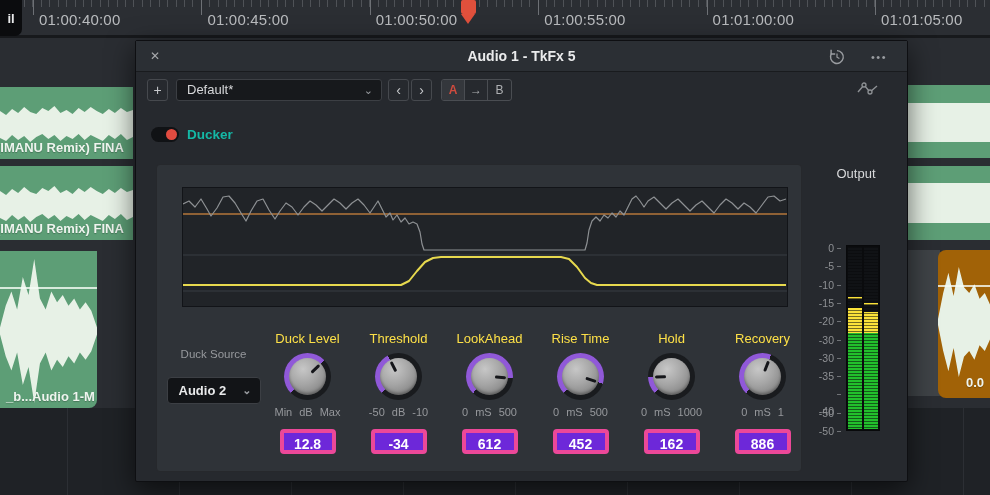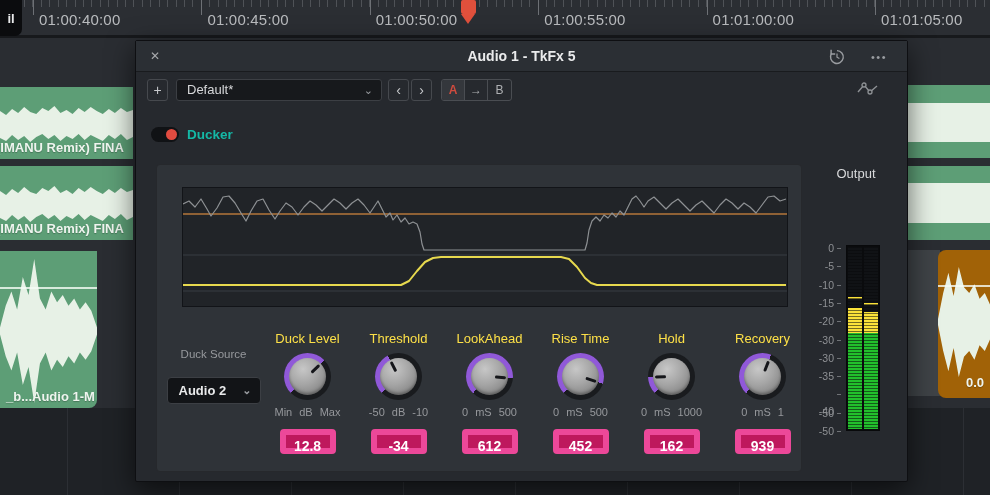--- a/index.html
+++ b/index.html
@@ -92,22 +92,22 @@
   .knob { position:relative; width:47px; height:47px; margin:6px auto 0; }
   .k-ring { position:absolute; inset:0; border-radius:50%; background:#191b1e; }
   .k-arc { position:absolute; inset:0; border-radius:50%; }
   .k-face { position:absolute; inset:5px; border-radius:50%;
     background:radial-gradient(circle at 38% 30%, #c7c7c7, #a5a5a5 45%, #8a8a8a 75%, #7d7d7d);
     box-shadow:inset 0 -2px 3px rgba(0,0,0,.3); }
   .k-pointer { position:absolute; inset:5px; border-radius:50%; }
   .k-bar { position:absolute; left:50%; top:2px; width:3px; height:11px; margin-left:-1.5px;
     background:#15161a; border-radius:1.5px; display:block; }
   .minmax { margin-top:6px; display:flex; justify-content:center; gap:7px; font-size:11px; color:#96989c; }
-  .k-value { margin:11px auto 0; width:56px; height:25px; background:#be185d;
-    border:6px solid #ec4899; border-radius:4px; color:#ffffff; font-size:14px; font-weight:bold;
+  .k-value { margin:11px auto 0; width:56px; height:25px; background:#6d28d9;
+    border:4px solid #ec4899; border-radius:4px; color:#ffffff; font-size:14px; font-weight:bold;
     line-height:23px; text-align:center; }
 
   .output-label { position:absolute; left:694px; top:125px; width:52px; text-align:center;
     color:#d8d9db; font-size:13px; }
   .meter-scale { position:absolute; left:655px; top:201px; width:52px; height:190px; }
   .ms-label { position:absolute; right:9px; font-size:10.5px; color:#8e9094; line-height:12px; }
   .ms-tick { position:absolute; right:2px; width:4px; height:1px; background:#6f7276; }
   .meter { position:absolute; left:710px; top:204px; width:34px; height:186px; background:#0a0b0d;
     border:1px solid #08090b; display:flex; gap:2px; padding:1px; }
   .meter-bar { position:relative; flex:1; background:#101215; overflow:hidden; }
@@ -329,21 +329,21 @@
               <div class="k-face"></div>
               <div class="k-pointer" style="transform: rotate(21.6deg);">
                 <i class="k-bar"></i>
               </div>
             </div>
             <div class="minmax">
               <span>0</span>
               <span>mS</span>
               <span>1</span>
             </div>
-            <div class="k-value">939</div>
+            <div class="k-value">886</div>
           </div>
         </div>
     </div>
   </div>
 
   <div class="output-label">Output</div>
   <div class="meter-scale" id="meter-scale">
       <div class="ms-label" style="top: 0px;">0</div>
       <div class="ms-tick" style="top: 6px;"></div>
       <div class="ms-label" style="top: 18.3px;">-5</div>

